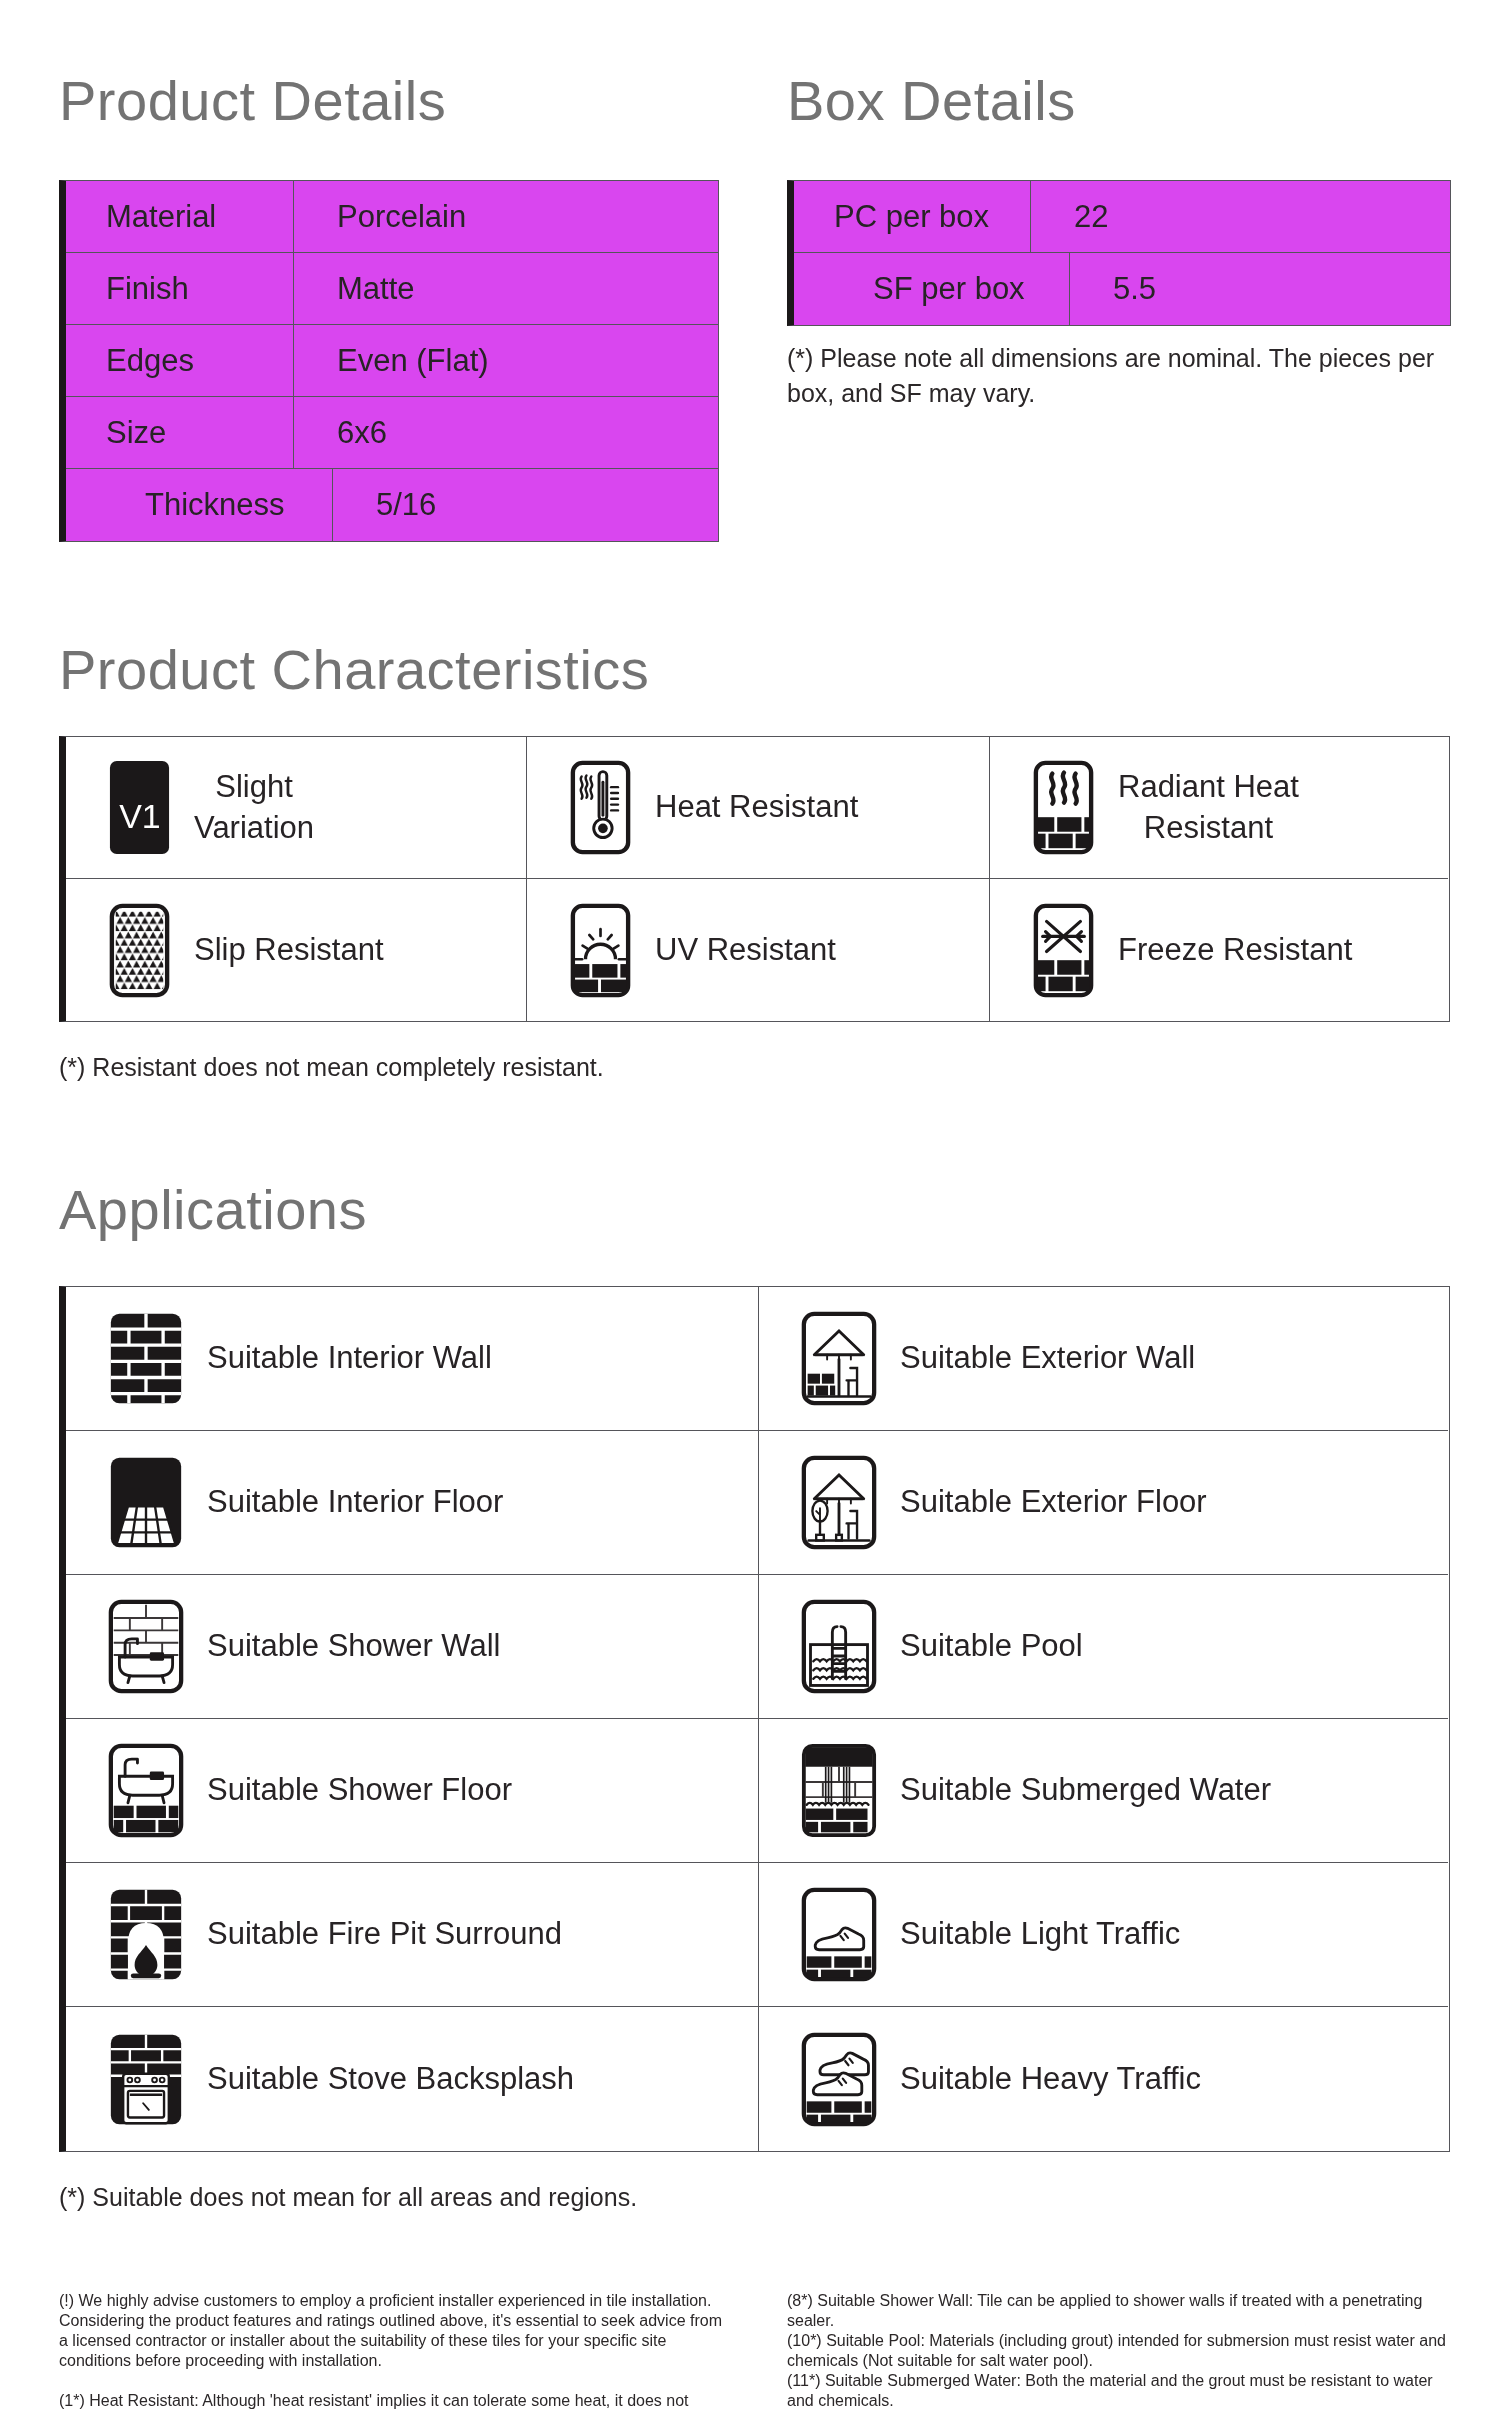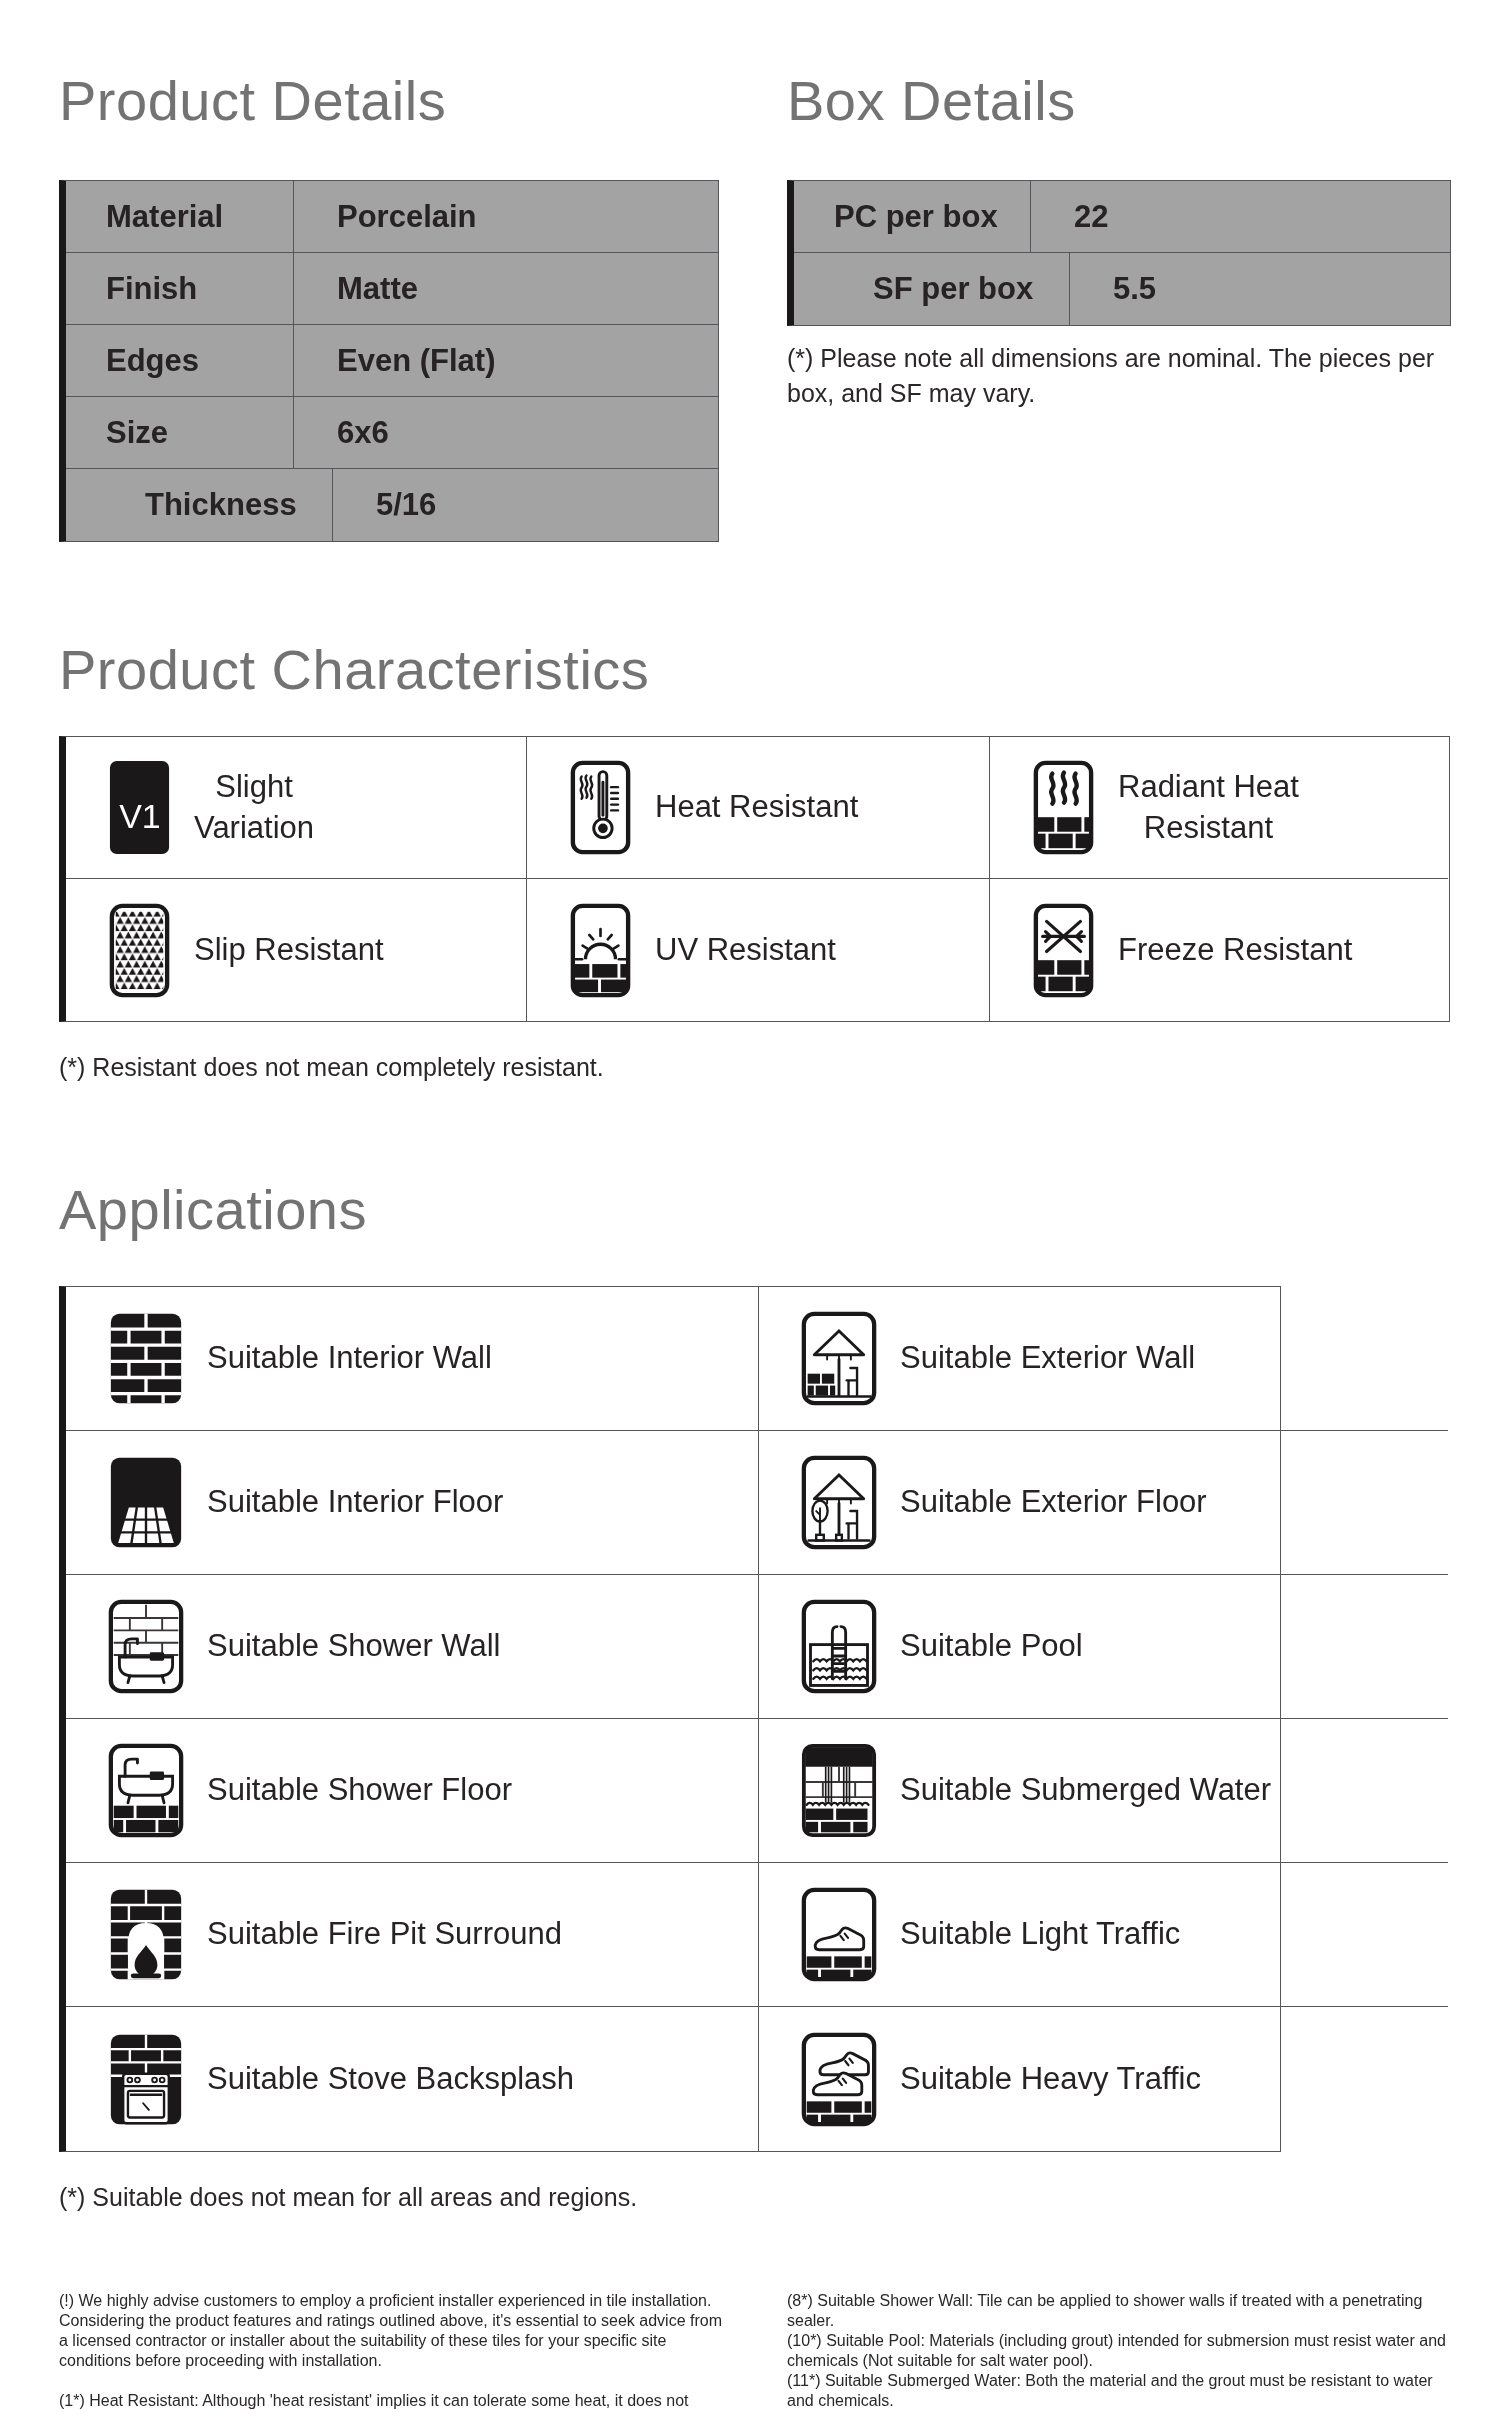--- a/index.html
+++ b/index.html
@@ -2,21 +2,21 @@
 <html style="font-size:7.7px"><head>
 <meta charset="utf-8">
 <style>
   html,body{margin:0;padding:0;background:#ffffff;}
   body{font-family:"Liberation Sans", sans-serif;color:#272325;}
   #page{position:relative;width:1508px;height:2816px;background:#fff;overflow:hidden;}
 
   .h1{position:absolute;font-size:56px;line-height:1.15;font-weight:400;color:#737373;letter-spacing:0.5px;}
 
   
-  .spec-table{position:absolute;border-top:1.4px solid #55555a;border-right:1.4px solid #55555a;border-bottom:1.4px solid #55555a;border-left:7.2px solid #1b1819;box-sizing:border-box;background:#a3a3a3;font-weight:bold;}
+  .spec-table{position:absolute;border-top:1.4px solid #55555a;border-right:1.4px solid #55555a;border-bottom:1.4px solid #55555a;border-left:7.2px solid #1b1819;box-sizing:border-box;background:#d946ef;}
   .spec-row{display:flex;align-items:center;height:72px;border-bottom:1.4px solid #55555a;box-sizing:border-box;}
   .spec-row:last-child{border-bottom:none;padding-left:39px;}
   .spec-label{width:228px;flex:none;align-self:stretch;display:flex;align-items:center;padding-left:40px;border-right:1.4px solid #55555a;box-sizing:border-box;font-size:31px;}
   .spec-value{padding-left:43px;font-size:31px;}
   .note{position:absolute;font-size:25px;line-height:1.38;color:#2b2728;}
 
   
   .grid{position:absolute;border-top:1.4px solid #55555a;border-right:1.4px solid #55555a;border-bottom:1.4px solid #55555a;border-left:7.2px solid #1b1819;box-sizing:border-box;display:grid;background:#fff;text-align:center;}
   .cell{display:flex;align-items:center;gap:23px;padding-left:42px;box-sizing:border-box;border-right:1.4px solid #55555a;border-bottom:1.4px solid #55555a;}
   .cell.last-col{border-right:none;}
@@ -188,21 +188,21 @@
         </g>
       </svg>
       <div class="cell-label">Freeze Resistant</div>
     </div>
   </div>
 
   <div class="note" style="left:59px;top:1050px;">(*) Resistant does not mean completely resistant.</div>
 
   <div class="h1" style="left:59px;top:1178px;">Applications</div>
 
-  <div class="grid" style="left:59px;top:1286px;width:1222px;grid-template-columns:693px 689px;grid-auto-rows:144px;">
+  <div class="grid" style="left:59px;top:1286px;width:1391px;grid-template-columns:693px 689px;grid-auto-rows:144px;">
 
     <div class="cell">
       <svg class="icon" width="76" height="97" viewBox="0 0 160 200">
         <rect x="6" y="6" width="148" height="188" rx="18" fill="#1b1819"></rect>
         <g stroke="#ffffff" stroke-width="7">
           <path d="M6,38 H154 M6,72 H154 M6,106 H154 M6,140 H154 M6,174 H154"></path>
           <path d="M80,6 V38 M44,38 V72 M116,38 V72 M80,72 V106 M44,106 V140 M116,106 V140 M80,140 V174 M44,174 V194 M116,174 V194"></path>
         </g>
       </svg>
       <div class="cell-label">Suitable Interior Wall</div>

